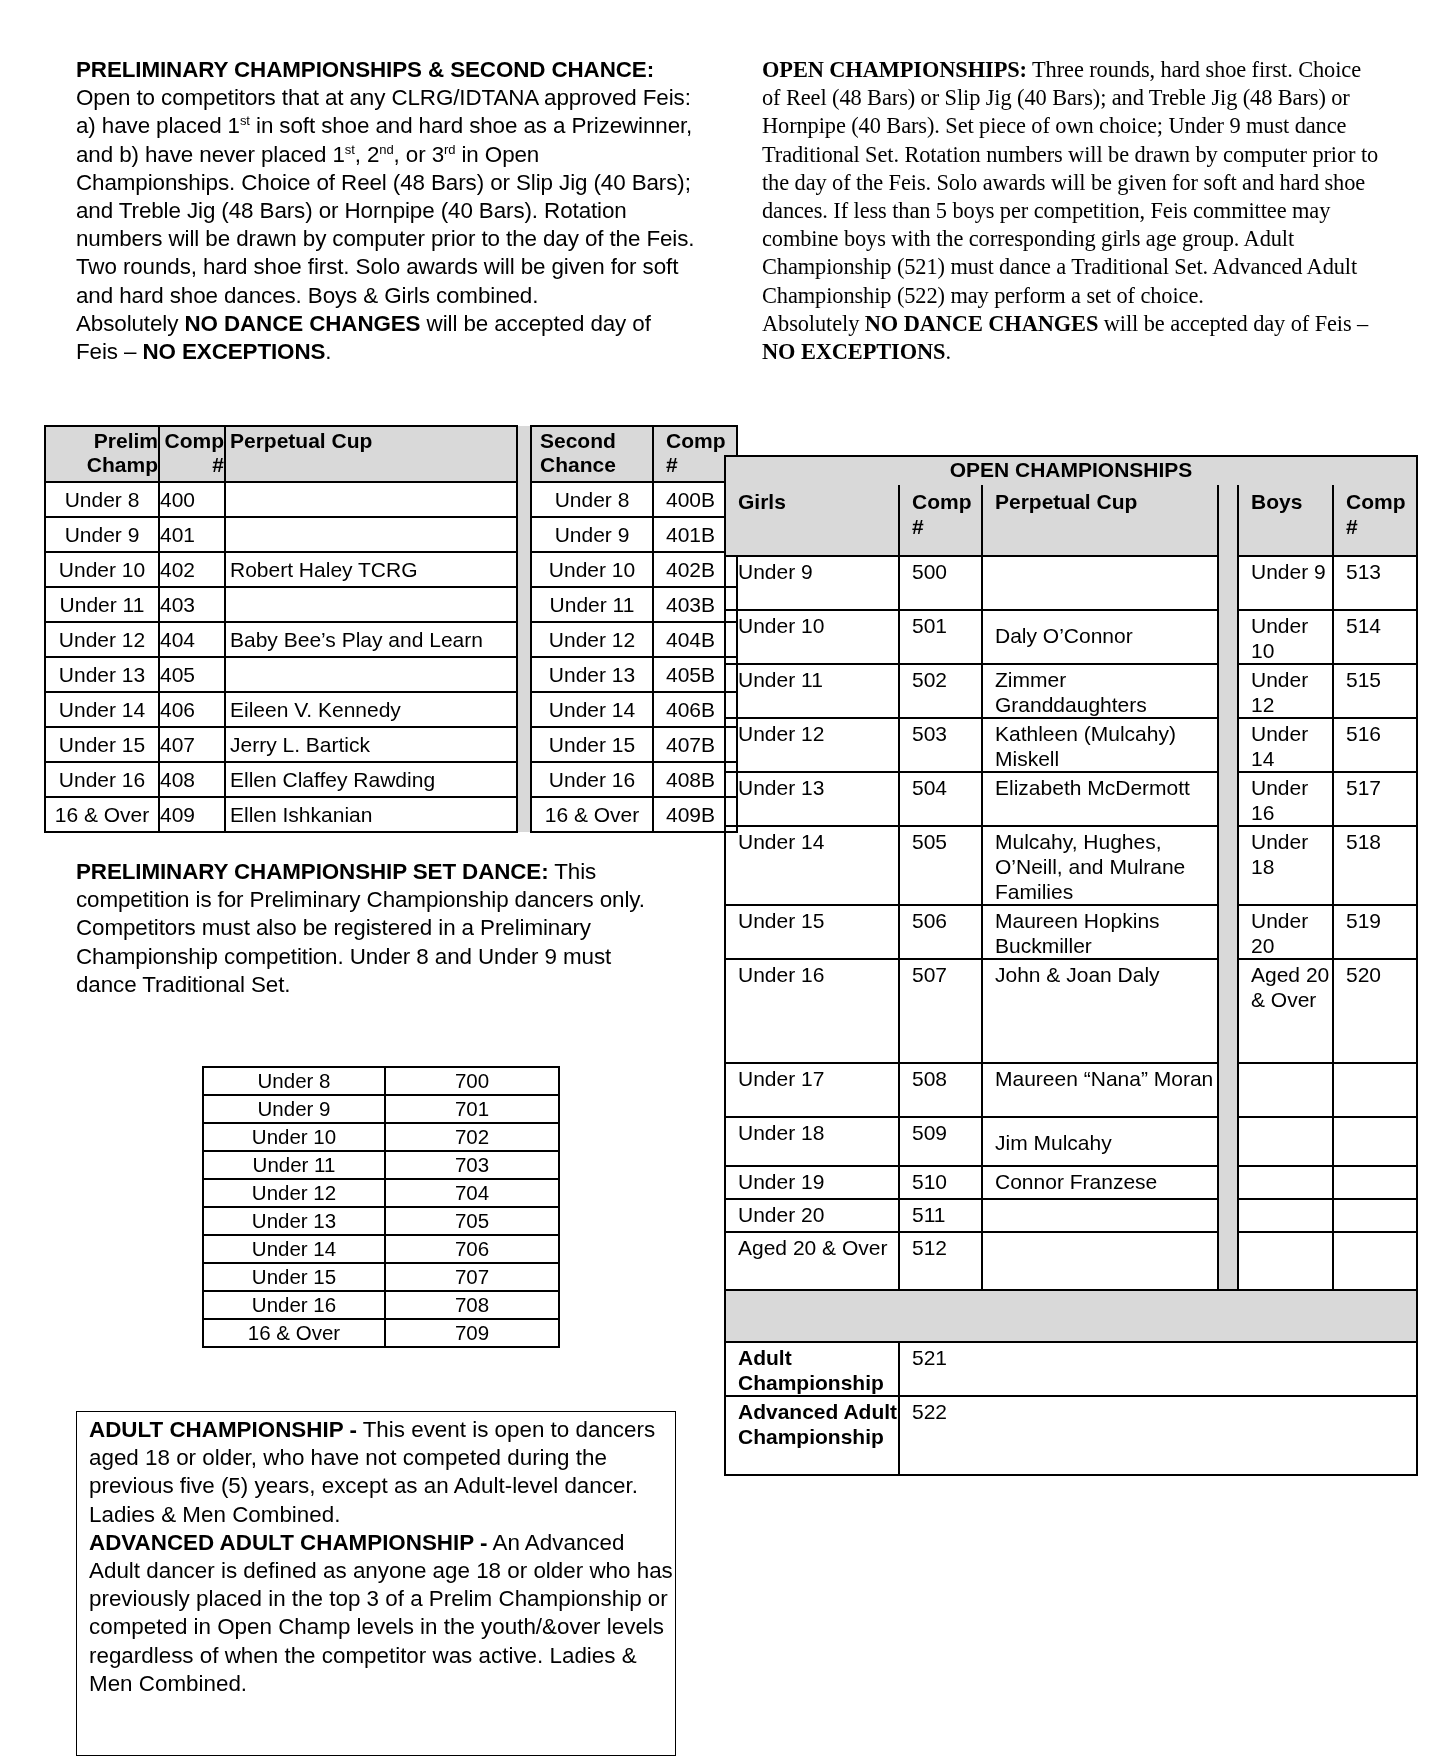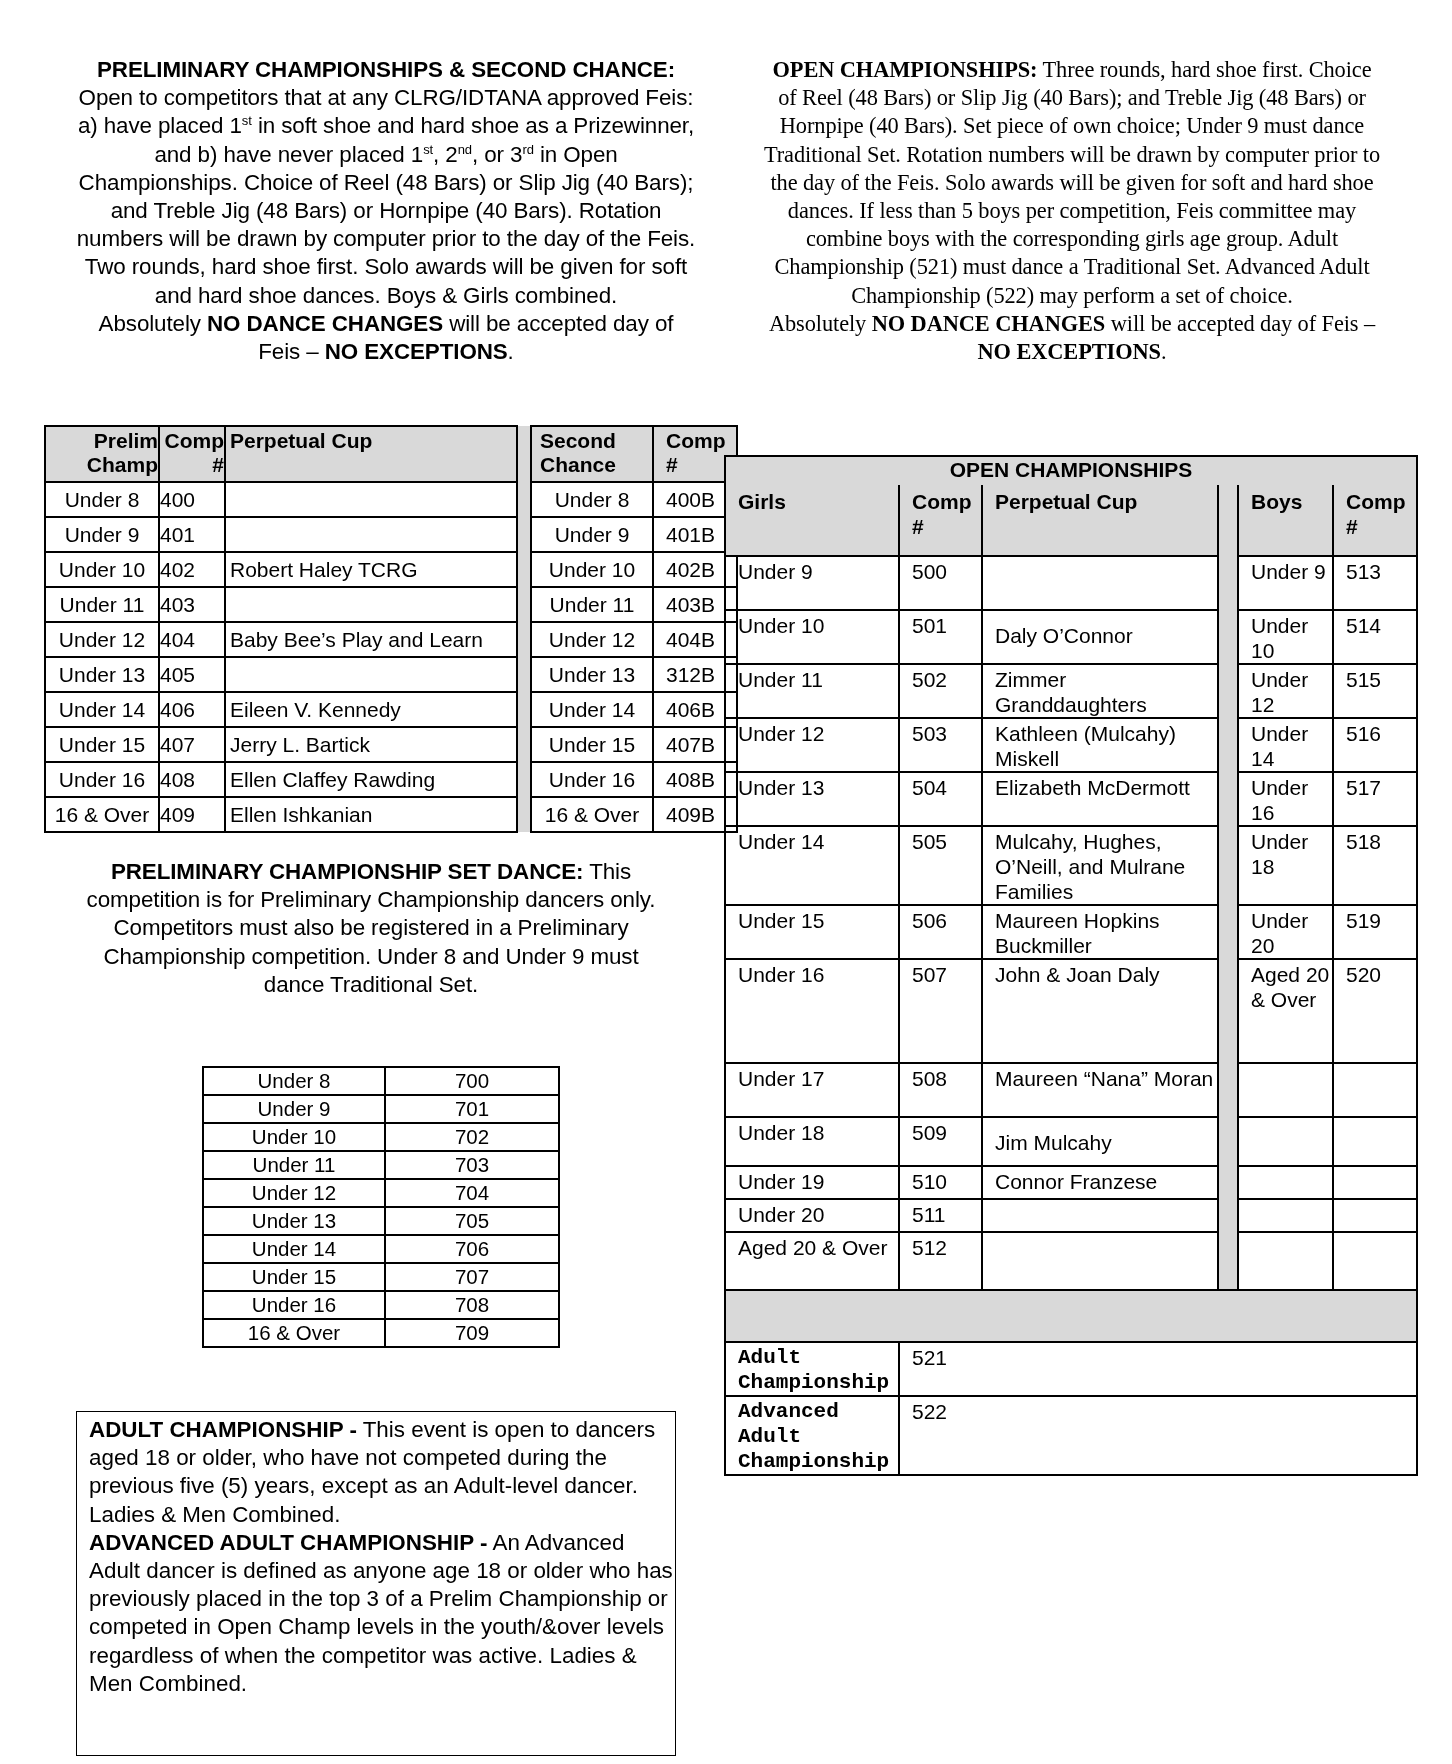--- a/index.html
+++ b/index.html
@@ -1,18 +1,18 @@
 <!DOCTYPE html>
 <html><head>
 <meta charset="utf-8">
 <style>
   html, body { margin:0; padding:0; background:#ffffff; }
   body { width:1452px; height:1764px; position:relative; overflow:hidden;
          font-family:"Liberation Sans", sans-serif; color:#000; }
-  .para { position:absolute; font-size:22.4px; line-height:28.2px; letter-spacing:-0.1px;text-align:center; }
+  .para { position:absolute; font-size:22.4px; line-height:28.2px; letter-spacing:-0.1px; }
   .para b { font-weight:bold; }
   .para sup { font-size:13px; line-height:0; vertical-align:super; }
   table { border-collapse:collapse; position:absolute; font-family:"Liberation Sans", sans-serif; }
   td, th { border:2px solid #000; padding:0; font-size:21px; }
   th { font-weight:bold; background:#d9d9d9; text-align:left; }
 
   
   #prelim-table { left:44px; top:425px; }
   #prelim-table th, #prelim-table td { height:33px; line-height:24px; }
   #prelim-table th { height:52px; vertical-align:top; padding-top:2px; }
@@ -43,21 +43,21 @@
   #open-table td { padding:2px 0 0 12px; }
   #open-table .c-girls { width:160px; }
   #open-table .c-num { width:69px; }
   #open-table .c-cup { width:222px; }
   #open-table .gap { width:18px; background:#d9d9d9; padding:0; border-top:none; border-bottom:none; }
   #open-table .c-boys { width:81px; }
   #open-table .c-bnum { width:70px; }
   #open-table th.title { text-align:center; padding:0; height:28px; border-bottom:none; }
   #open-table tr.hdr th { height:66px; border-top:none; }
   #open-table .spacer td { background:#d9d9d9; height:50px; padding:0; border-left:2px solid #000; border-right:2px solid #000; }
-  #open-table td.bold { font-weight:bold;font-family:Liberation Mono, monospace; }
+  #open-table td.bold { font-weight:bold; }
 </style>
 </head>
 <body>
 
 <div class="para" style="left:76px; top:56px; width:620px;">
   <b>PRELIMINARY CHAMPIONSHIPS &amp; SECOND CHANCE:</b><span> Open to competitors that at any CLRG/IDTANA approved Feis: a) have placed 1</span><sup>st</sup><span> in soft shoe and hard shoe as a Prizewinner, and b) have never placed 1</span><sup>st</sup><span>, 2</span><sup>nd</sup><span>, or 3</span><sup>rd</sup><span> in Open Championships. Choice of Reel (48 Bars) or Slip Jig (40 Bars); and Treble Jig (48 Bars) or Hornpipe (40 Bars). Rotation numbers will be drawn by computer prior to the day of the Feis. Two rounds, hard shoe first. Solo awards will be given for soft and hard shoe dances. Boys &amp; Girls combined.</span><br><span>Absolutely </span><b>NO DANCE CHANGES</b><span> will be accepted day of Feis – </span><b>NO EXCEPTIONS</b><span>.</span>
 </div>
 
 <table id="prelim-table">
   <thead>
@@ -110,21 +110,21 @@
         <td class="gap"></td>
         <td class="c-sage">Under 12</td>
         <td class="c-snum">404B</td>
       </tr>
       <tr>
         <td class="c-age">Under 13</td>
         <td class="c-num">405</td>
         <td class="c-cup"></td>
         <td class="gap"></td>
         <td class="c-sage">Under 13</td>
-        <td class="c-snum">312B</td>
+        <td class="c-snum">405B</td>
       </tr>
       <tr>
         <td class="c-age">Under 14</td>
         <td class="c-num">406</td>
         <td class="c-cup">Eileen V. Kennedy</td>
         <td class="gap"></td>
         <td class="c-sage">Under 14</td>
         <td class="c-snum">406B</td>
       </tr>
       <tr>

